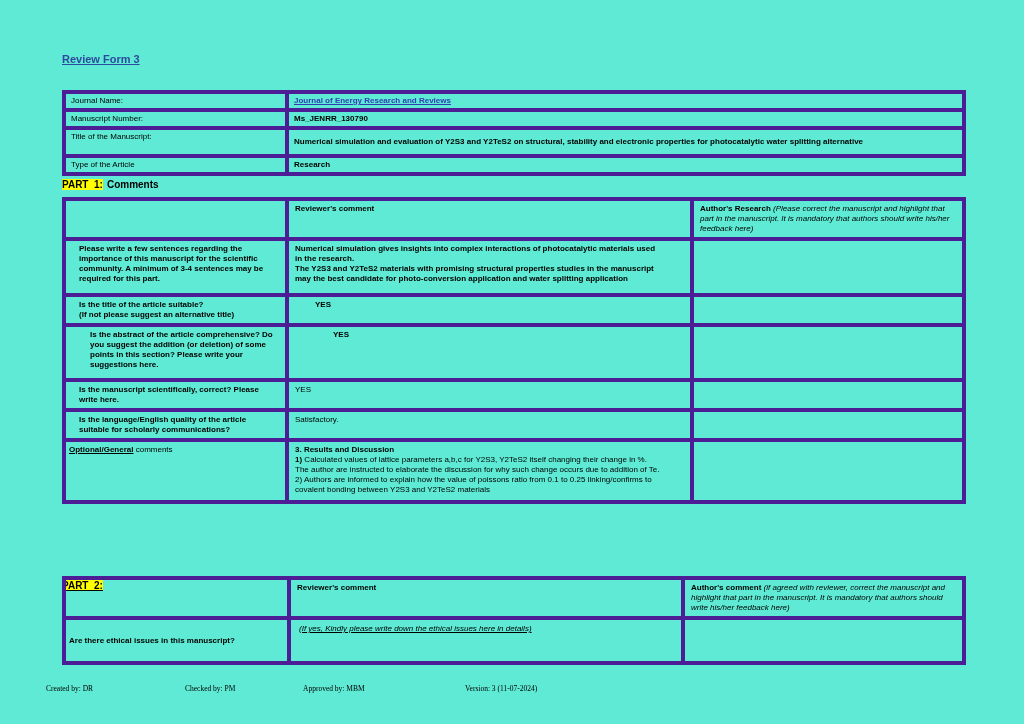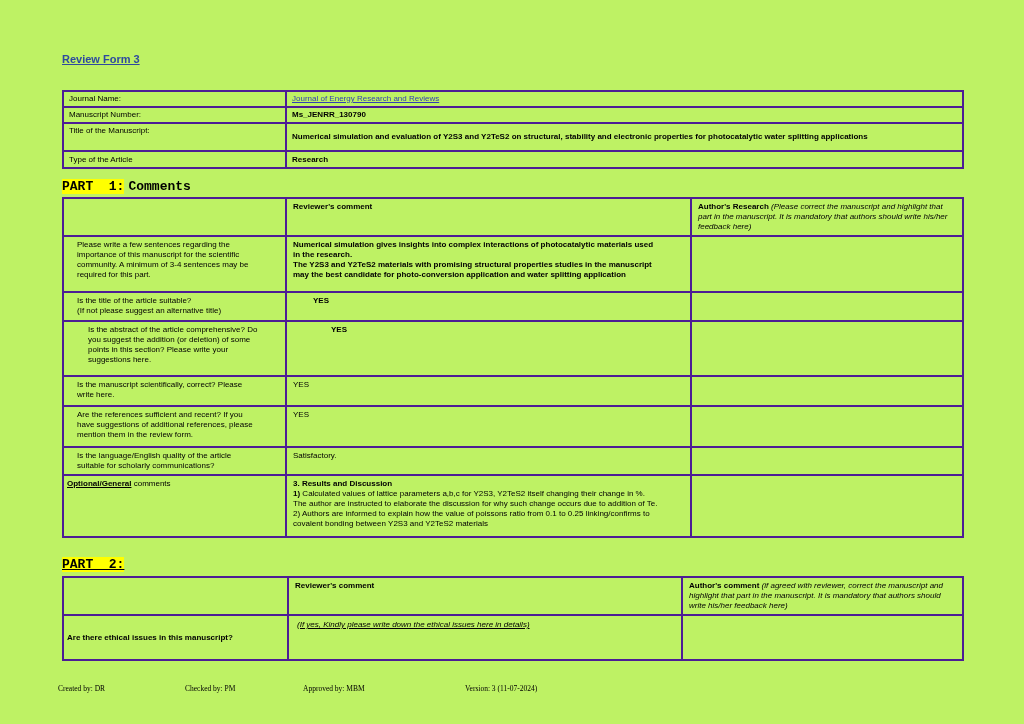--- a/index.html
+++ b/index.html
@@ -1,50 +1,50 @@
 <!DOCTYPE html>
 <html><head>
 <meta charset="utf-8">
 <style>
   * { margin:0; padding:0; box-sizing:border-box; }
   html,body { background:#e8e8e8; }
   .page {
-    position:relative; width:1024px; height:724px; background:#bef264;
+    position:relative; width:1024px; height:724px; background:#5eead4;
     font-family:"Liberation Sans", sans-serif; color:#000; overflow:hidden;
     margin:0 auto;
   }
   .doc-title {
     position:absolute; left:62px; top:53px;
     font-size:11px; font-weight:bold; color:#2E4A9E; text-decoration:underline;
   }
   table { border-collapse:collapse; table-layout:fixed; }
-  td { border:2px solid #4c1d95; font-size:8px; line-height:10px; vertical-align:top; overflow:hidden; }
+  td { border:4px solid #4c1d95; font-size:8px; line-height:10px; vertical-align:top; overflow:hidden; }
 
   
   .meta-table { position:absolute; left:62px; top:90px; width:900px; }
   .meta-table td { padding:2px 4px 2px 5px; }
   .meta-table .lbl { font-weight:normal; }
   .meta-table .val { font-weight:bold; }
   .meta-table tr.mr0 td, .meta-table tr.mr1 td { height:14px; }
   .meta-table tr.mr2 td.val { height:28px; vertical-align:middle; }
   .meta-table tr.mr3 td { height:17px; vertical-align:middle; }
-  .link { color:#3240B4; font-weight:normal; text-decoration:underline; cursor:pointer; }
-
-  
-  .part-heading { position:absolute; left:62px; font-size:13px; font-weight:bold;font-family:Liberation Mono, monospace; }
+  .link { color:#3240B4; font-weight:bold; text-decoration:underline; cursor:pointer; }
+
+  
+  .part-heading { position:absolute; left:62px; font-size:10px; font-weight:bold; }
   .ph1 { top:179px; }
-  .ph2 { top:557px; }
+  .ph2 { top:580px; }
   .hl { background:#FFFF00; white-space:pre; }
   .hl.u { text-decoration:underline; }
   .heading-rest { margin-left:4px; }
 
   
   .part1-table { position:absolute; left:62px; top:197px; width:900px; }
   .part2-table { position:absolute; left:62px; top:576px; width:900px; }
-  .q { font-weight:normal; padding:3px 6px 3px 13px; }
+  .q { font-weight:bold; padding:3px 6px 3px 13px; }
   .c { padding:3px 6px; }
   .fb { padding:2px 4px; }
   .colhead { font-weight:bold; padding:3px 6px; }
   .note { font-weight:normal; font-style:italic; line-height:9px; }
   .ml { white-space:pre-line; }
   .bold { font-weight:bold; }
   .yes-ind { font-weight:bold; padding-left:20px; }
   tr.r0 td { height:32px; }
   tr.r1 td { height:56px; }
   tr.r2 td { height:29px;margin-top:36px; }
@@ -59,21 +59,21 @@
   
   tr.p2h td { height:34px; }
   tr.p2r td { height:45px; }
   .eth-q { font-weight:bold; vertical-align:middle; padding:3px 6px 3px 3px; }
   .eth-c { font-style:italic; text-decoration:underline; padding:4px 6px 3px 8px; }
 
   
   .footer { position:absolute; left:0; top:684px; width:1024px; height:14px;
             font-family:"Liberation Serif", serif; font-size:7.5px; color:#000; }
   .footer span { position:absolute; top:0; }
-  .f-created { left:58px; }
+  .f-created { left:46px; }
   .f-checked { left:185px; }
   .f-approved { left:303px; }
   .f-version { left:465px; }
 </style>
 </head>
 <body>
 
 <div class="page">
 
   <div class="doc-title">Review Form 3</div>
@@ -87,21 +87,21 @@
         <tr class="mr0">
       <td class="lbl">Journal Name:</td>
       <td class="val"><span class="link">Journal of Energy Research and Reviews</span></td>
     </tr>
     <tr class="mr1">
       <td class="lbl">Manuscript Number:</td>
       <td class="val">Ms_JENRR_130790</td>
     </tr>
     <tr class="mr2">
       <td class="lbl">Title of the Manuscript:</td>
-      <td class="val">Numerical simulation and evaluation of Y2S3 and Y2TeS2 on structural, stability and electronic properties for photocatalytic water splitting applications</td>
+      <td class="val">Numerical simulation and evaluation of Y2S3 and Y2TeS2 on structural, stability and electronic properties for photocatalytic water splitting alternative</td>
     </tr>
     <tr class="mr3">
       <td class="lbl">Type of the Article</td>
       <td class="val">Research</td>
     </tr>
   </tbody>
     </table>
 
   <div class="part-heading ph1">
     <span class="hl">PART  1:</span><span class="heading-rest">Comments</span>
@@ -143,27 +143,20 @@
 suggestions here.</td>
       <td class="c"><span class="yes-ind">YES</span></td>
       <td class="fb"></td>
     </tr>
     <tr class="r4">
       <td class="q ml">Is the manuscript scientifically, correct? Please
 write here.</td>
       <td class="c">YES</td>
       <td class="fb"></td>
     </tr>
-    <tr class="r5">
-      <td class="q ml">Are the references sufficient and recent? If you
-have suggestions of additional references, please
-mention them in the review form.</td>
-      <td class="c">YES</td>
-      <td class="fb"></td>
-    </tr>
     <tr class="r6">
       <td class="q ml">Is the language/English quality of the article
 suitable for scholarly communications?</td>
       <td class="c">Satisfactory.</td>
       <td class="fb"></td>
     </tr>
     <tr class="r7">
       <td class="opt-label"><span class="opt-underline">Optional/General</span><span> comments</span></td>
       <td class="c">
         <div class="bold">3. Results and Discussion</div>

